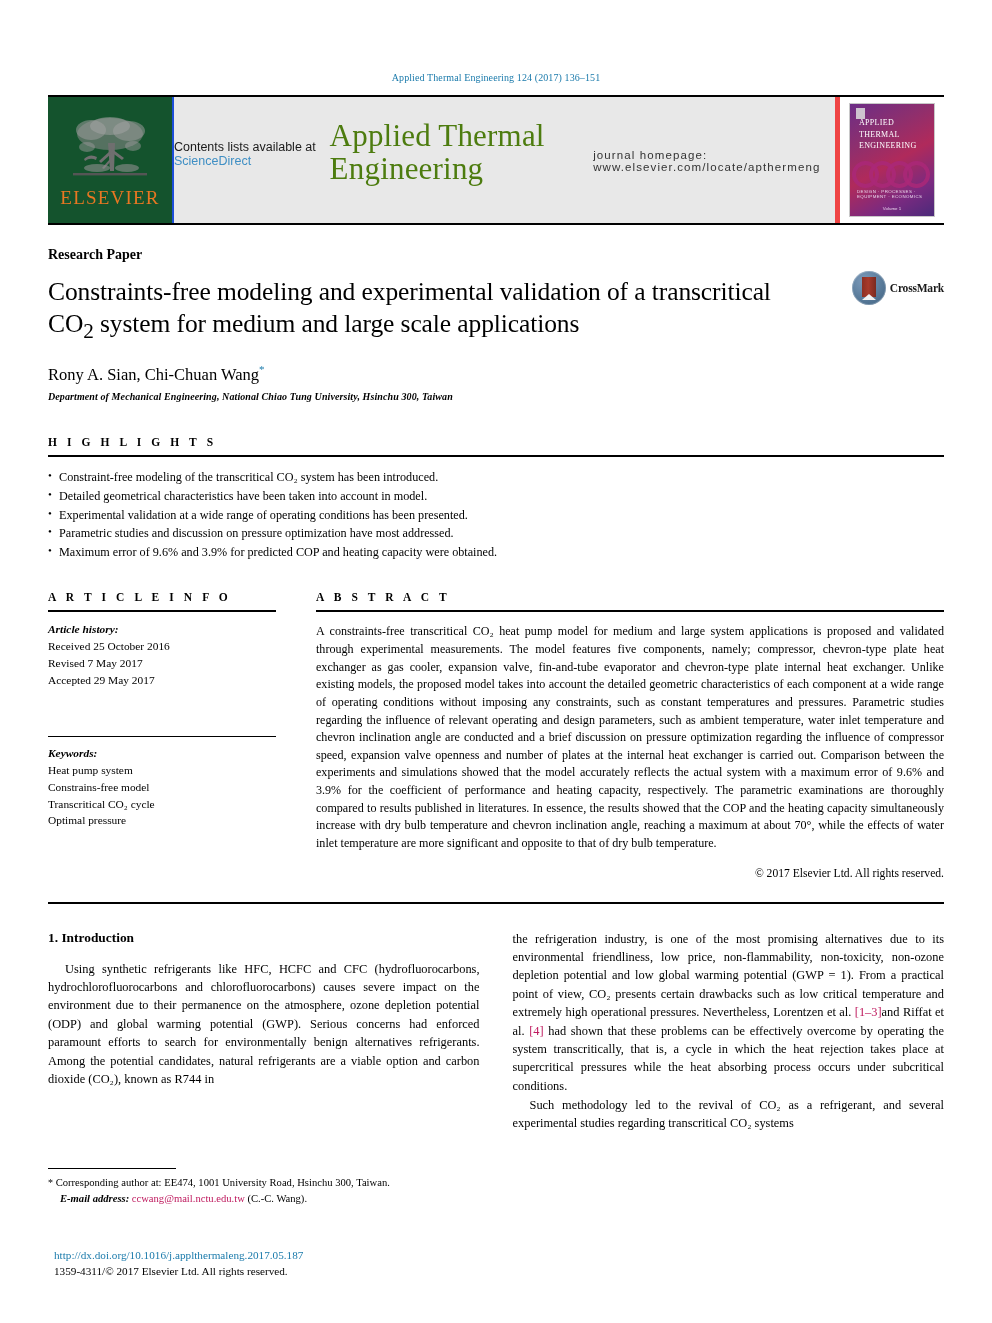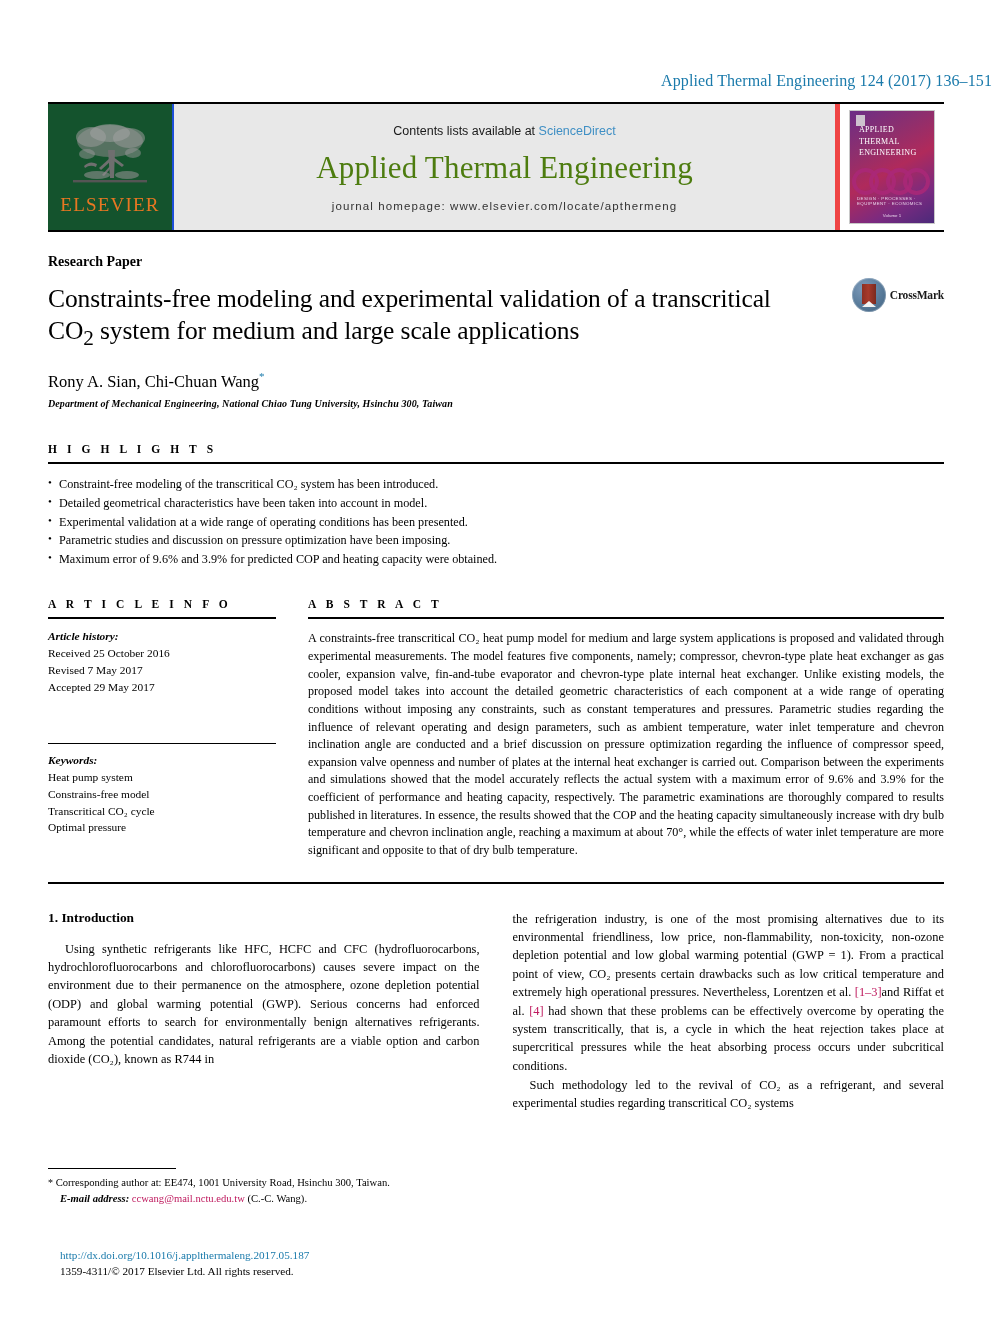--- a/index.html
+++ b/index.html
@@ -17,23 +17,23 @@
   }
   .page {
     position: relative;
     width: 992px;
     height: 1323px;
     padding: 0;
   }
 
   
   .running-head {
-    text-align: right;
-    font-family: "Liberation Serif", serif;
-    font-size: 16px;
+    text-align: center;
+    font-family: "Liberation Serif", serif;
+    font-size: 10px;
     color: #1a7aab;
     padding-top: 72px;
     letter-spacing: .1px;
   }
 
   
   .masthead {
     margin: 12px 48px 0 48px;
     border-top: 2.5px solid #000;
     border-bottom: 2.5px solid #000;
@@ -62,21 +62,21 @@
     font-size: 19px;
     letter-spacing: 1.2px;
     color: #e87722;
     line-height: 1;
     margin-top: 1px;
   }
   .masthead-center {
     flex: 1 1 auto;
     background: #e8e8e8;
     display: flex;
-    flex-direction: column;
+    flex-direction: row;
     align-items: center;
     justify-content: center;
     padding: 6px 0 4px 0;
   }
   .contents-line {
     font-family: "Liberation Sans", sans-serif;
     font-size: 12.5px;
     color: #1a1a1a;
     margin-bottom: 14px;
   }
@@ -254,21 +254,21 @@
     content: "\2022";
     position: absolute;
     left: 0; top: -1px;
     font-size: 11px;
   }
 
   
   .info-abstract {
     margin: 30px 48px 0 48px;
     display: flex;
-    gap: 32px;
+    gap: 40px;
   }
   .col-info { width: 228px; flex: 0 0 228px; }
   .col-abstract { flex: 1 1 auto; }
 
   .info-group { font-family: "Liberation Serif", serif; font-size: 11.4px; line-height: 1.47; }
   .info-group .ital { font-style: italic; font-weight: bold; }
   .history-block { margin-top: 9px; }
   .keywords-rule { border-top: 1px solid #000; margin-top: 48px; }
   .keywords-block { margin-top: 8px; }
 
@@ -328,21 +328,21 @@
     font-size: 10.6px;
     line-height: 1.45;
   }
   .footnote .star-sym { font-size: 10px; }
   .footnote .hang { display: block; padding-left: 12px; text-indent: -12px; }
   .footnote .ital { font-style: italic; font-weight: bold; }
 
   
   .page-footer {
     position: absolute;
-    left: 60px;
+    left: 54px;
     top: 1248px;
     font-family: "Liberation Serif", serif;
     font-size: 11.2px;
     line-height: 1.42;
   }
   .doi { color: #1a7aab; }
 </style>
 </head>
 <body>
 
@@ -419,21 +419,21 @@
     </div>
   </div>
 
   <div class="section-rule-block">
     <div class="sec-label">H I G H L I G H T S</div>
     <div class="rule-thick"></div>
     <ul class="highlights-list">
       <li>Constraint-free modeling of the transcritical CO₂ system has been introduced.</li>
       <li>Detailed geometrical characteristics have been taken into account in model.</li>
       <li>Experimental validation at a wide range of operating conditions has been presented.</li>
-      <li>Parametric studies and discussion on pressure optimization have been imposing.</li>
+      <li>Parametric studies and discussion on pressure optimization have most addressed.</li>
       <li>Maximum error of 9.6% and 3.9% for predicted COP and heating capacity were obtained.</li>
     </ul>
   </div>
 
   <div class="info-abstract">
 
     <div class="col-info">
       <div class="sec-label">A R T I C L E   I N F O</div>
       <div class="rule-thick"></div>
       <div class="info-group history-block">
@@ -449,20 +449,21 @@
         <div>Constrains-free model</div>
         <div>Transcritical CO₂ cycle</div>
         <div>Optimal pressure</div>
       </div>
     </div>
 
     <div class="col-abstract">
       <div class="sec-label">A B S T R A C T</div>
       <div class="rule-thick"></div>
       <div class="abstract-body">A constraints-free transcritical CO₂ heat pump model for medium and large system applications is proposed and validated through experimental measurements. The model features five components, namely; compressor, chevron-type plate heat exchanger as gas cooler, expansion valve, fin-and-tube evaporator and chevron-type plate internal heat exchanger. Unlike existing models, the proposed model takes into account the detailed geometric characteristics of each component at a wide range of operating conditions without imposing any constraints, such as constant temperatures and pressures. Parametric studies regarding the influence of relevant operating and design parameters, such as ambient temperature, water inlet temperature and chevron inclination angle are conducted and a brief discussion on pressure optimization regarding the influence of compressor speed, expansion valve openness and number of plates at the internal heat exchanger is carried out. Comparison between the experiments and simulations showed that the model accurately reflects the actual system with a maximum error of 9.6% and 3.9% for the coefficient of performance and heating capacity, respectively. The parametric examinations are thoroughly compared to results published in literatures. In essence, the results showed that the COP and the heating capacity simultaneously increase with dry bulb temperature and chevron inclination angle, reaching a maximum at about 70°, while the effects of water inlet temperature are more significant and opposite to that of dry bulb temperature.</div>
+      <div class="copyright">© 2017 Elsevier Ltd. All rights reserved.</div>
     </div>
   </div>
 
   <div class="bottom-rule"></div>
 
   <div class="body-cols">
     <div class="bcol">
       <div class="h1">1. Introduction</div>
       <p class="para">Using synthetic refrigerants like HFC, HCFC and CFC (hydrofluorocarbons, hydrochlorofluorocarbons and chlorofluorocarbons) causes severe impact on the environment due to their permanence on the atmosphere, ozone depletion potential (ODP) and global warming potential (GWP). Serious concerns had enforced paramount efforts to search for environmentally benign alternatives refrigerants. Among the potential candidates, natural refrigerants are a viable option and carbon dioxide (CO₂), known as R744 in</p>
     </div>

